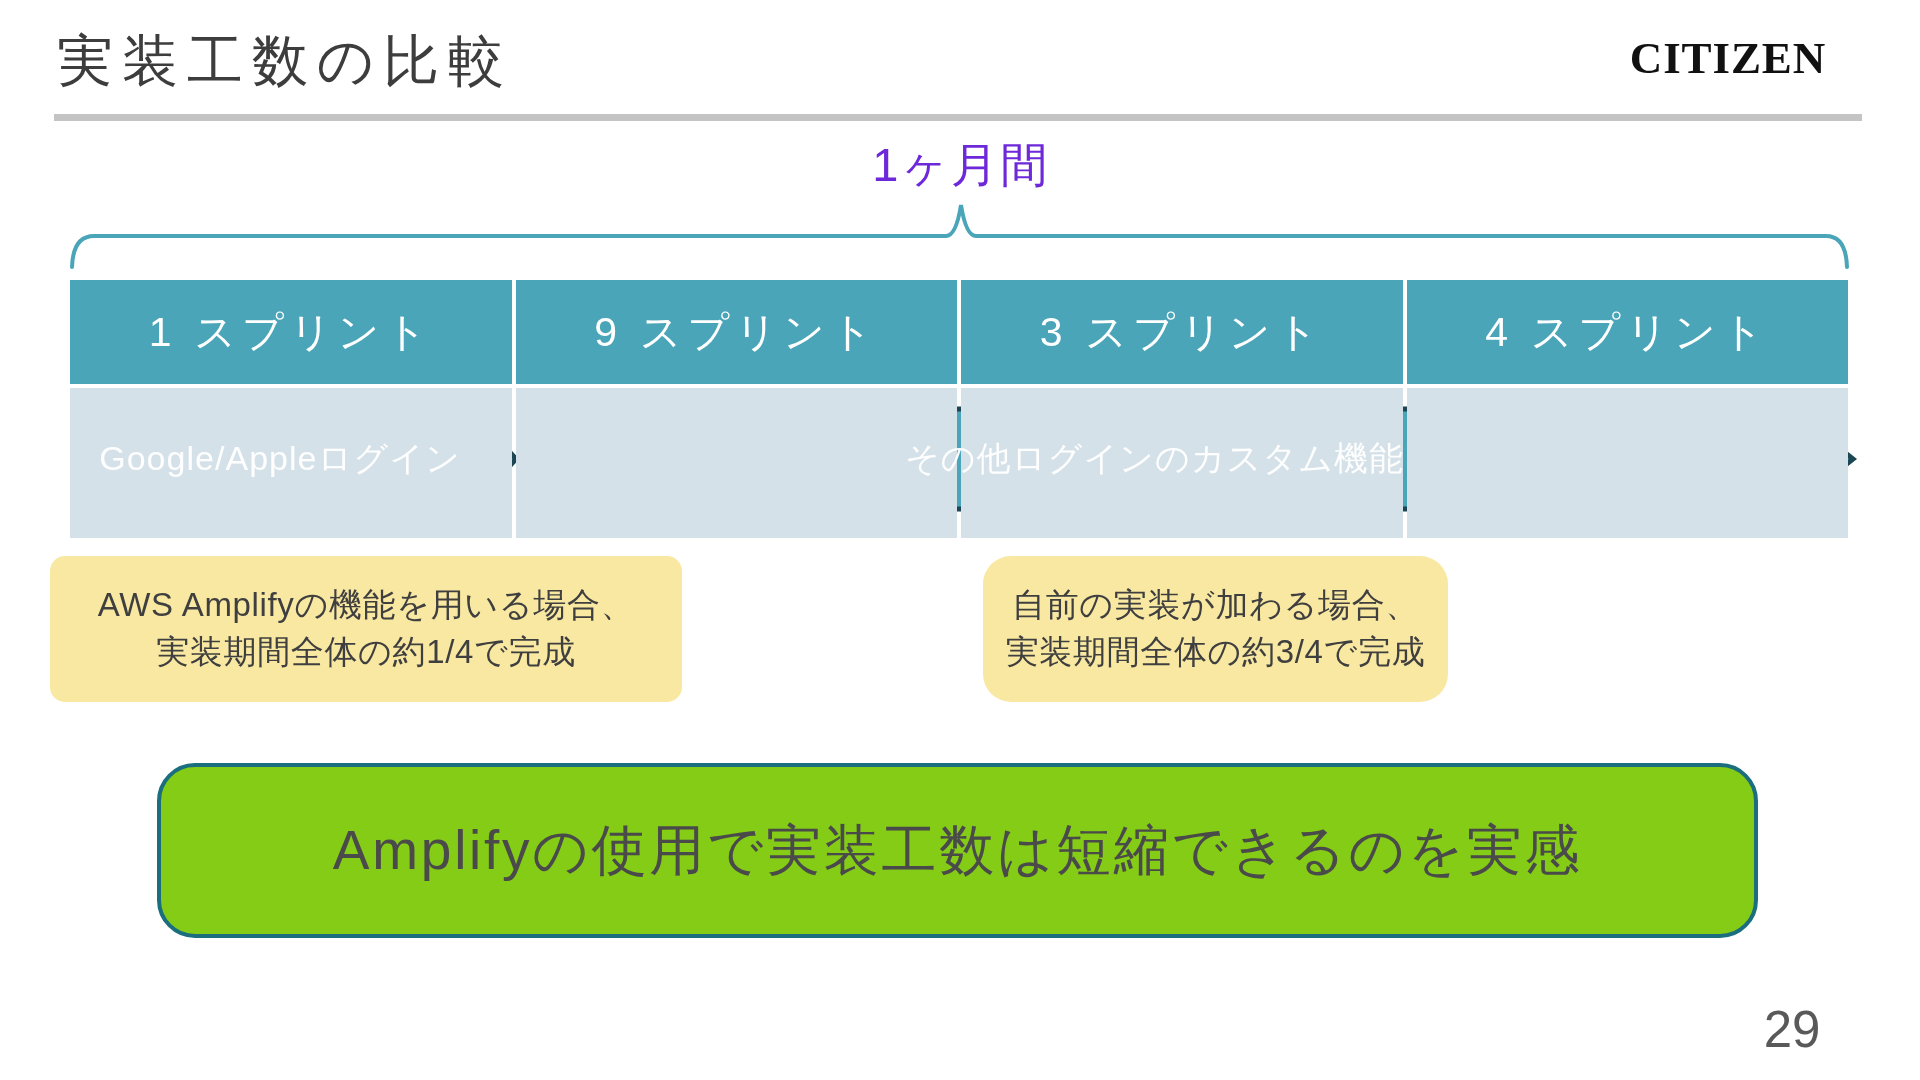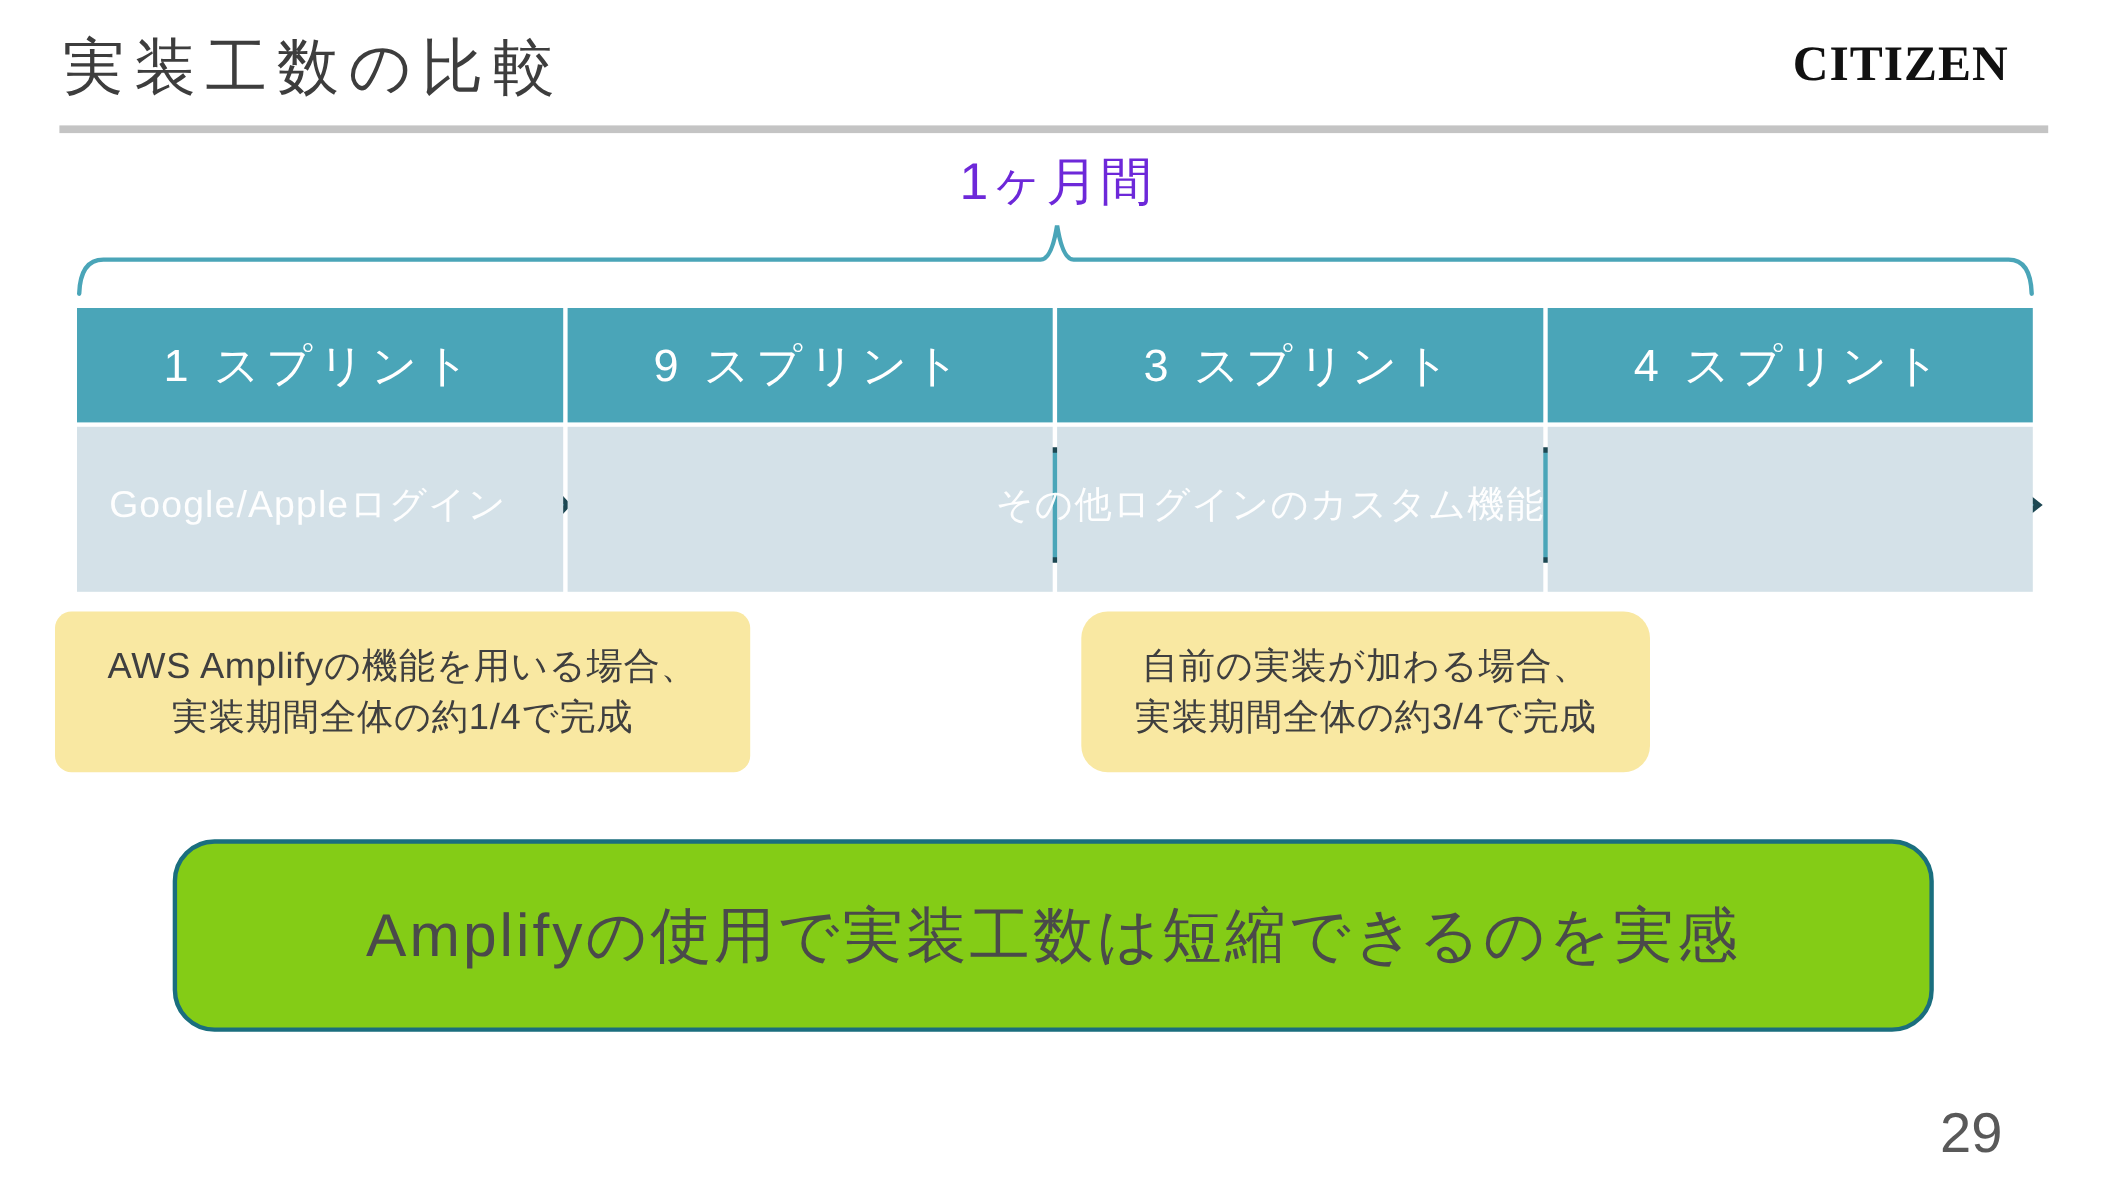--- a/index.html
+++ b/index.html
@@ -119,21 +119,21 @@
     flex-direction:column;
     align-items:center;
     justify-content:center;
     font-size:33px;
     line-height:1.42;
     color:#3f3f3f;
     letter-spacing:0.02em;
     text-align:center;
   }
   .callout.left{ left:50px;  width:632px;border-radius:15px; }
-  .callout.right{ left:983px; width:517px;border-radius:24px; }
+  .callout.right{ left:983px; width:465px; }
   
   .conclusion-box{
     position:absolute;
     left:157px; top:763px;
     width:1601px; height:175px;
     background:#84cc16;
     border:4px solid var(--conclusion-border);
     border-radius:38px;
     display:flex;
     align-items:center;

